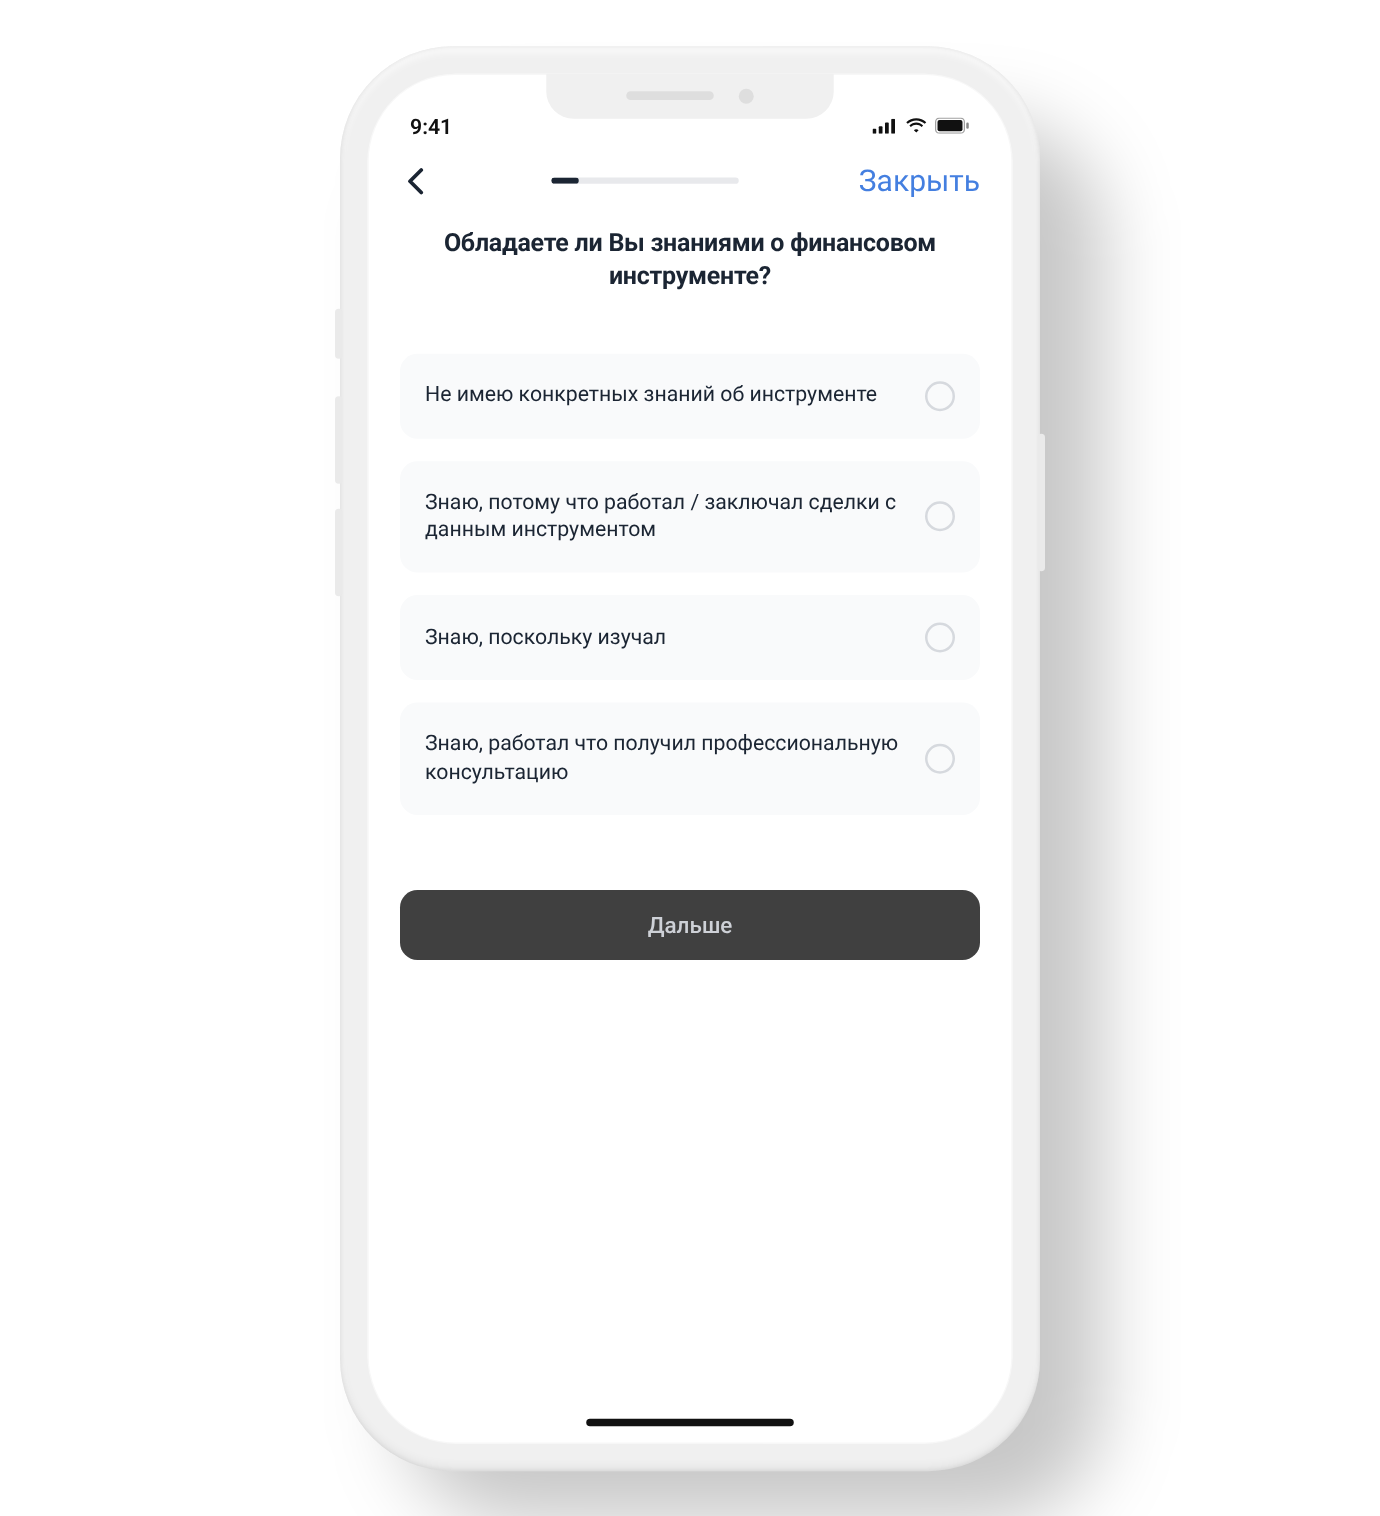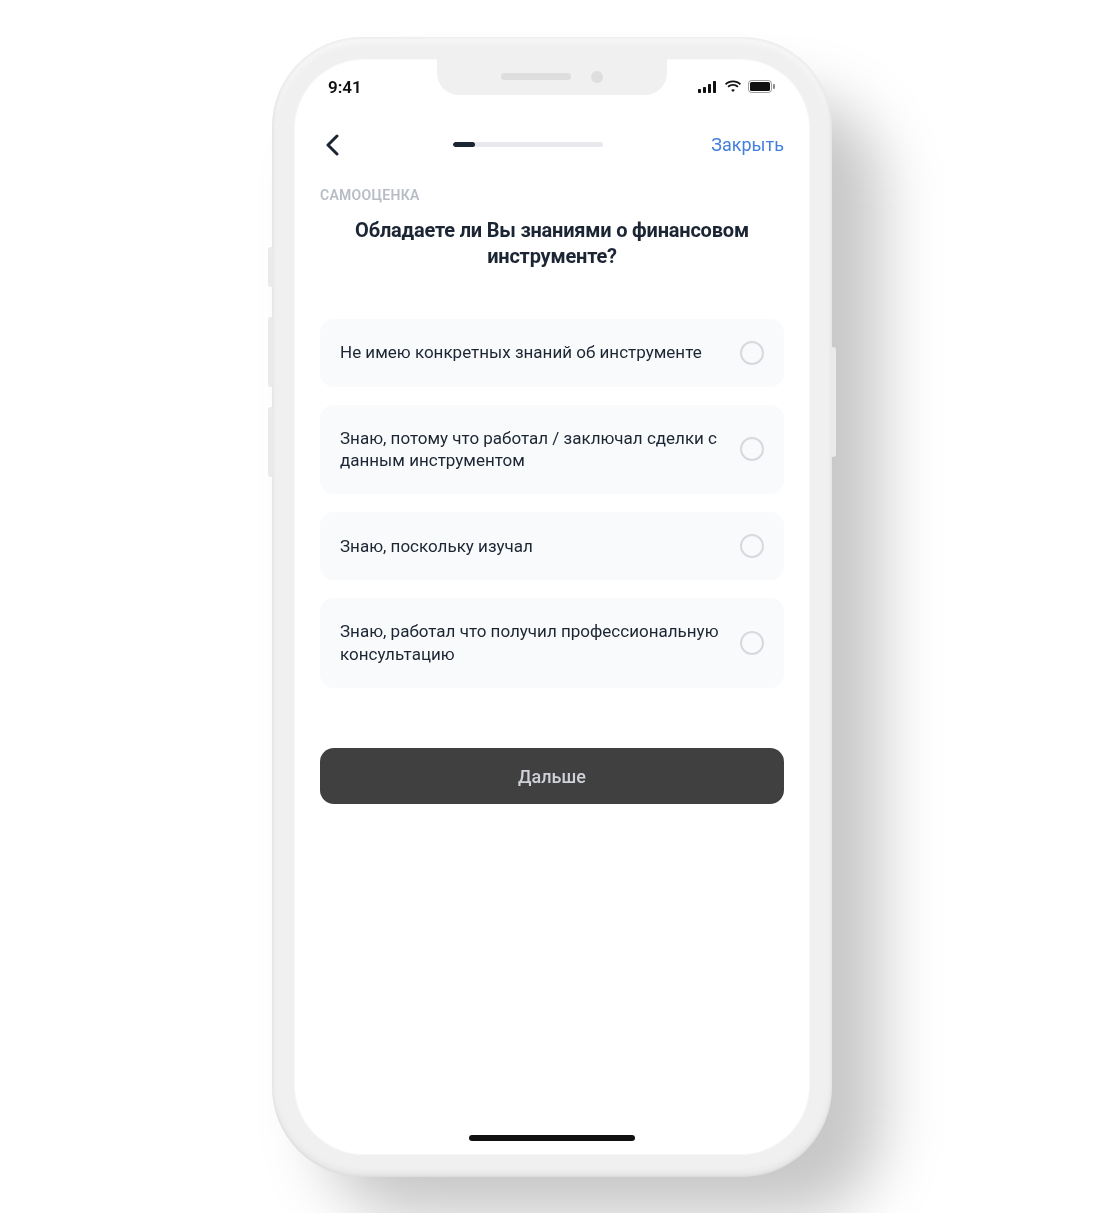--- a/index.html
+++ b/index.html
@@ -34,21 +34,21 @@
     .notch {
       position: absolute; top: 0; left: 50%; transform: translateX(-50%);
       width: 230px; height: 36px; background: #f0f0f0;
       border-bottom-left-radius: 22px; border-bottom-right-radius: 22px;
       z-index: 5;
       display: flex; align-items: center; justify-content: center; gap: 20px;
     }
     .speaker { width: 70px; height: 7px; background: #dedede; border-radius: 4px; }
     .camera  { width: 12px; height: 12px; background: #dedede; border-radius: 50%; }
     .status-bar {
-      position: absolute; top: 1px; left: 0; right: 0; height: 54px;
+      position: absolute; top: 16px; left: 0; right: 0; height: 54px;
       display: flex; align-items: center; justify-content: space-between;
       padding: 0 34px; font-weight: 600; font-size: 17px; color: #111;
     }
     .status-icons { display: flex; align-items: center; gap: 6px; }
     .home-indicator {
       position: absolute; bottom: 14px; left: 50%; transform: translateX(-50%);
       width: 166px; height: 6px; background: #111; border-radius: 3px;
     }
     .content { position: absolute; top: 54px; left: 0; right: 0; bottom: 0; padding: 10px 26px 0; }
     .nav {
@@ -60,21 +60,21 @@
       cursor: pointer;
     }
     .progress {
       width: 150px; height: 5px; background: #e8e9ec; border-radius: 3px;
       position: relative; overflow: hidden;
     }
     .progress-fill {
       position: absolute; left: 0; top: 0; bottom: 0; width: 22px;
       background: #1b2533; border-radius: 3px;
     }
-    .close-link { color: #447fe0; font-size: 18px; cursor: pointer; }
+    .close-link { color: #447fe0; font-size: 24px; cursor: pointer; }
     .section-label {
       margin-top: 20px; color: #b8bcc4; font-size: 14px; font-weight: 600;
       letter-spacing: 0.02em; text-transform: uppercase;
     }
     .question {
       margin-top: 14px; color: #1b2533; font-size: 20px; font-weight: 700;
       line-height: 1.3; letter-spacing: -0.01em; text-align: center;
     }
     .options { margin-top: 50px; }
     .option {
@@ -144,21 +144,20 @@
             <svg width="14" height="22" viewBox="0 0 14 22">
                 <path d="M12 2 3 11l9 9" stroke="#1b2533" stroke-width="3" stroke-linecap="round" stroke-linejoin="round" fill="none"></path>
               </svg>
           </div>
           <div class="progress">
             <div class="progress-fill"></div>
           </div>
           <span class="close-link">Закрыть</span>
         </div>
 
-        <div class="section-label">САМООЦЕНКА</div>
         <div class="question">Обладаете ли Вы знаниями о финансовом инструменте?</div>
 
         <div class="options">
           <div class="option">
             <span class="option-text">Не имею конкретных знаний об инструменте</span>
             <span class="radio"></span>
           </div>
           <div class="option">
             <span class="option-text">Знаю, потому что работал / заключал сделки с данным инструментом</span>
             <span class="radio"></span>

